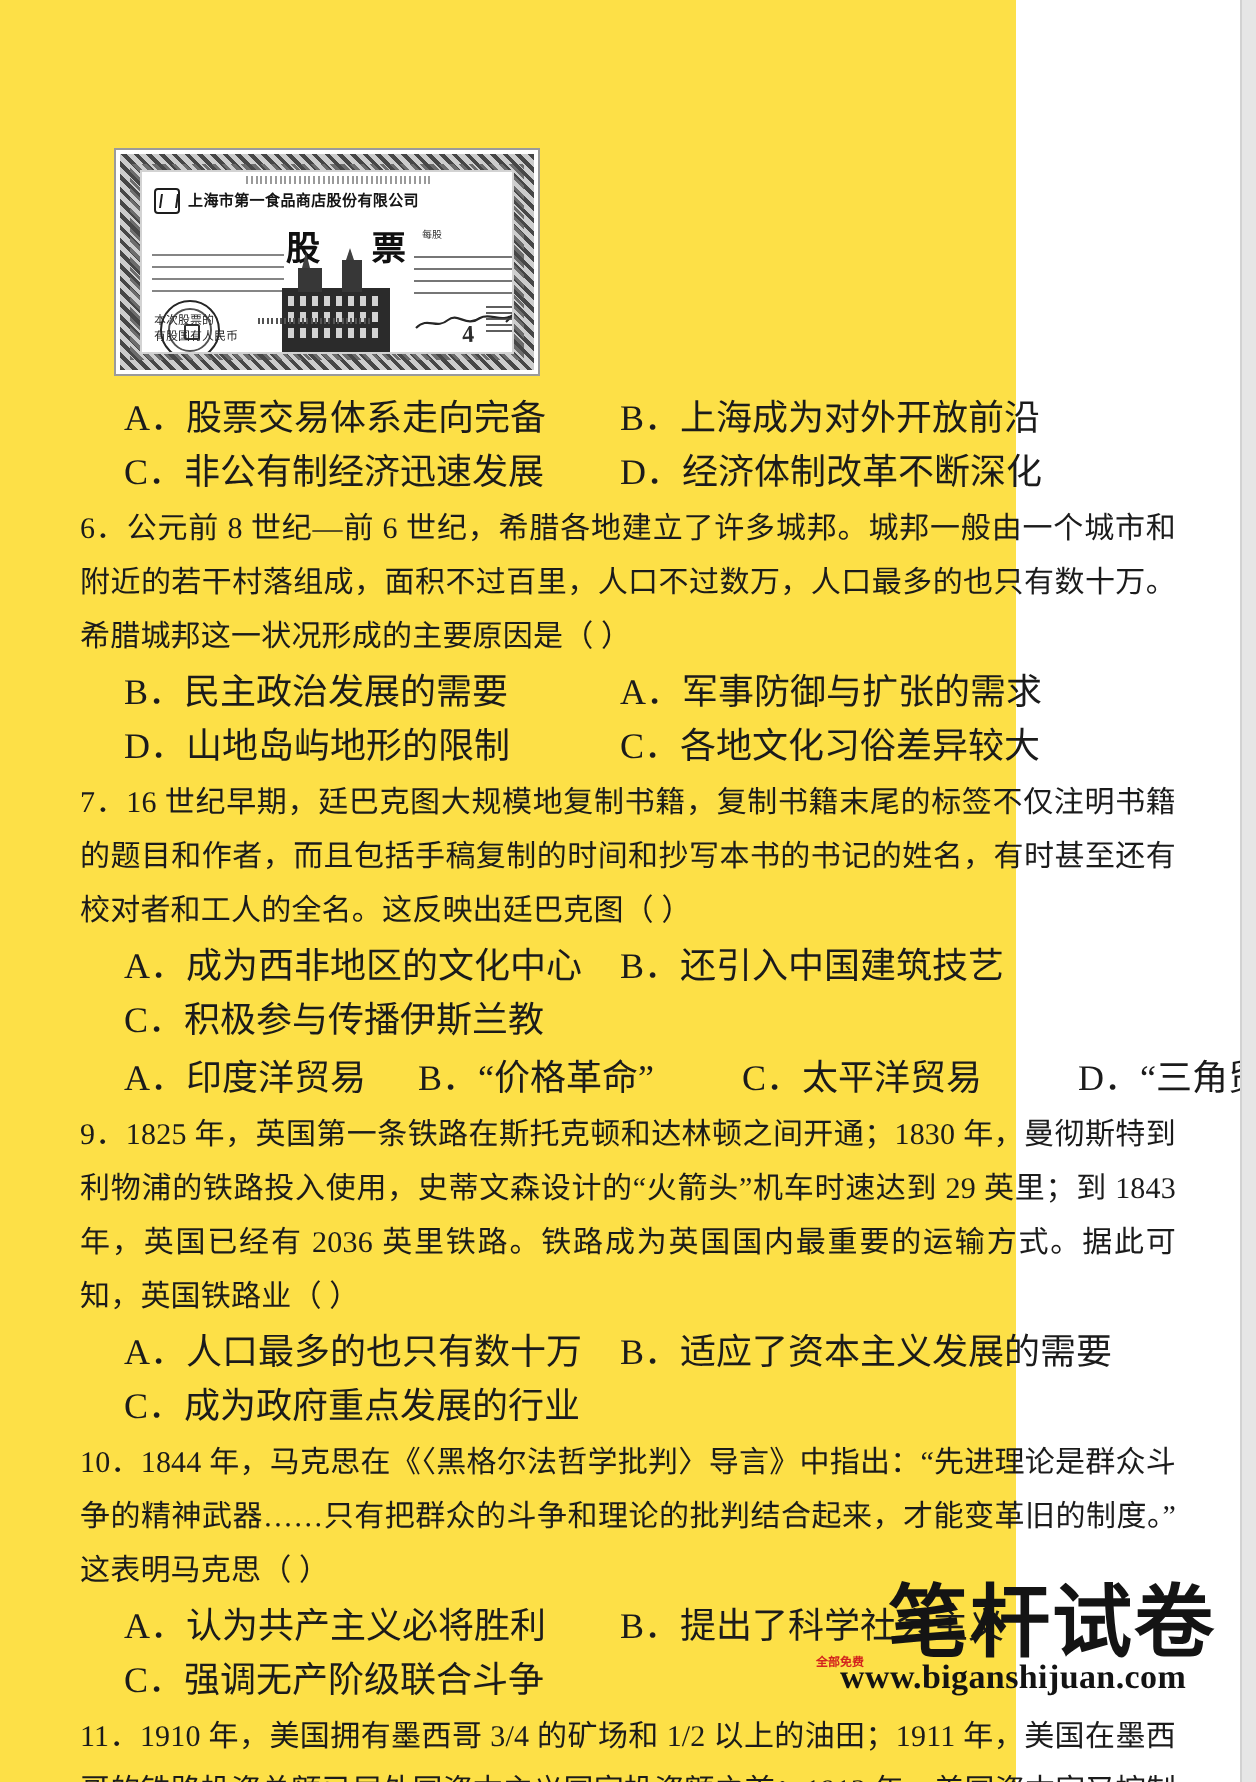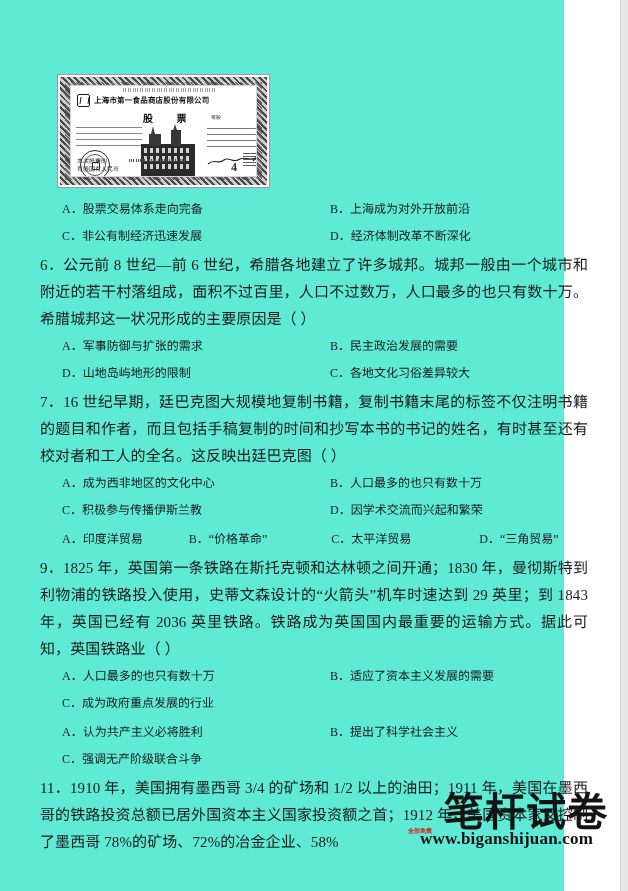--- a/index.html
+++ b/index.html
@@ -15,23 +15,23 @@
     overflow: hidden;
     font-family: "Liberation Serif", "DejaVu Serif", serif;
     color: #1b1b1b;
   }
 
   
   #page-sheet {
     position: absolute;
     left: 0;
     top: 0;
-    width: 564px;
+    width: 508px;
     height: 891px;
-    background: #5eead4;
+    background: #fde047;
     box-sizing: border-box;
   }
 
   
   #right-gutter {
     position: absolute;
     right: 0;
     top: 0;
     width: 8px;
     height: 891px;
@@ -111,21 +111,21 @@
     font-weight: bold;
     letter-spacing: .2px;
     white-space: nowrap;
     color: #1a1a1a;
     font-family: "DejaVu Sans", sans-serif;
     transform: scaleY(1.05);
   }
   .cert-title {
     position: absolute;
     left: 72px; top: 24px;
-    font-size: 10px;
+    font-size: 17px;
     font-weight: bold;
     letter-spacing: 10px;
     color: #151515;
     font-family: "DejaVu Sans", sans-serif;
   }
   .cert-denom {
     position: absolute;
     left: 140px; top: 27px;
     font-size: 5px;
     color: #333;
@@ -220,23 +220,22 @@
     font-size: 15px;
     line-height: 27px;
     text-align: justify;
     text-justify: inter-ideograph;
     margin: 0;
     letter-spacing: .1px;
   }
   .opt-row {
     display: flex;
     line-height: 27px;
-    font-size: 12px;
+    font-size: 18px;
     padding-left: 22px;
-    gap: 20px;
   }
   .opt-row .opt {
     white-space: nowrap;
   }
   .opt-row.two-col .opt:first-child {
     width: 248px;
     flex: 0 0 248px;
   }
   .opt-row.four-col {
     padding-left: 22px;
@@ -365,38 +364,37 @@
       </div>
       <div class="opt-row two-col">
         <span class="opt">C．非公有制经济迅速发展</span>
         <span class="opt">D．经济体制改革不断深化</span>
       </div>
     </div>
 
     <div class="q-block">
       <p class="q-stem">6．公元前 8 世纪—前 6 世纪，希腊各地建立了许多城邦。城邦一般由一个城市和附近的若干村落组成，面积不过百里，人口不过数万，人口最多的也只有数十万。希腊城邦这一状况形成的主要原因是（    ）</p>
       <div class="opt-row two-col">
+        <span class="opt">B．民主政治发展的需要</span>
         <span class="opt">A．军事防御与扩张的需求</span>
-        <span class="opt">B．民主政治发展的需要</span>
       </div>
       <div class="opt-row two-col">
         <span class="opt">D．山地岛屿地形的限制</span>
         <span class="opt">C．各地文化习俗差异较大</span>
       </div>
     </div>
 
     <div class="q-block">
       <p class="q-stem">7．16 世纪早期，廷巴克图大规模地复制书籍，复制书籍末尾的标签不仅注明书籍的题目和作者，而且包括手稿复制的时间和抄写本书的书记的姓名，有时甚至还有校对者和工人的全名。这反映出廷巴克图（    ）</p>
       <div class="opt-row two-col">
         <span class="opt">A．成为西非地区的文化中心</span>
-        <span class="opt">B．人口最多的也只有数十万</span>
+        <span class="opt">B．还引入中国建筑技艺</span>
       </div>
       <div class="opt-row two-col">
         <span class="opt">C．积极参与传播伊斯兰教</span>
-        <span class="opt">D．因学术交流而兴起和繁荣</span>
       </div>
     </div>
 
     <div class="q-block">
       <div class="opt-row four-col">
         <span class="opt">A．印度洋贸易</span>
         <span class="opt">B．“价格革命”</span>
         <span class="opt">C．太平洋贸易</span>
         <span class="opt">D．“三角贸易”</span>
       </div>
@@ -407,20 +405,21 @@
       <div class="opt-row two-col">
         <span class="opt">A．人口最多的也只有数十万</span>
         <span class="opt">B．适应了资本主义发展的需要</span>
       </div>
       <div class="opt-row two-col">
         <span class="opt">C．成为政府重点发展的行业</span>
       </div>
     </div>
 
     <div class="q-block">
+      <p class="q-stem">10．1844 年，马克思在《〈黑格尔法哲学批判〉导言》中指出：“先进理论是群众斗争的精神武器……只有把群众的斗争和理论的批判结合起来，才能变革旧的制度。”这表明马克思（    ）</p>
       <div class="opt-row two-col">
         <span class="opt">A．认为共产主义必将胜利</span>
         <span class="opt">B．提出了科学社会主义</span>
       </div>
       <div class="opt-row two-col">
         <span class="opt">C．强调无产阶级联合斗争</span>
       </div>
     </div>
 
     <div class="q-block">

